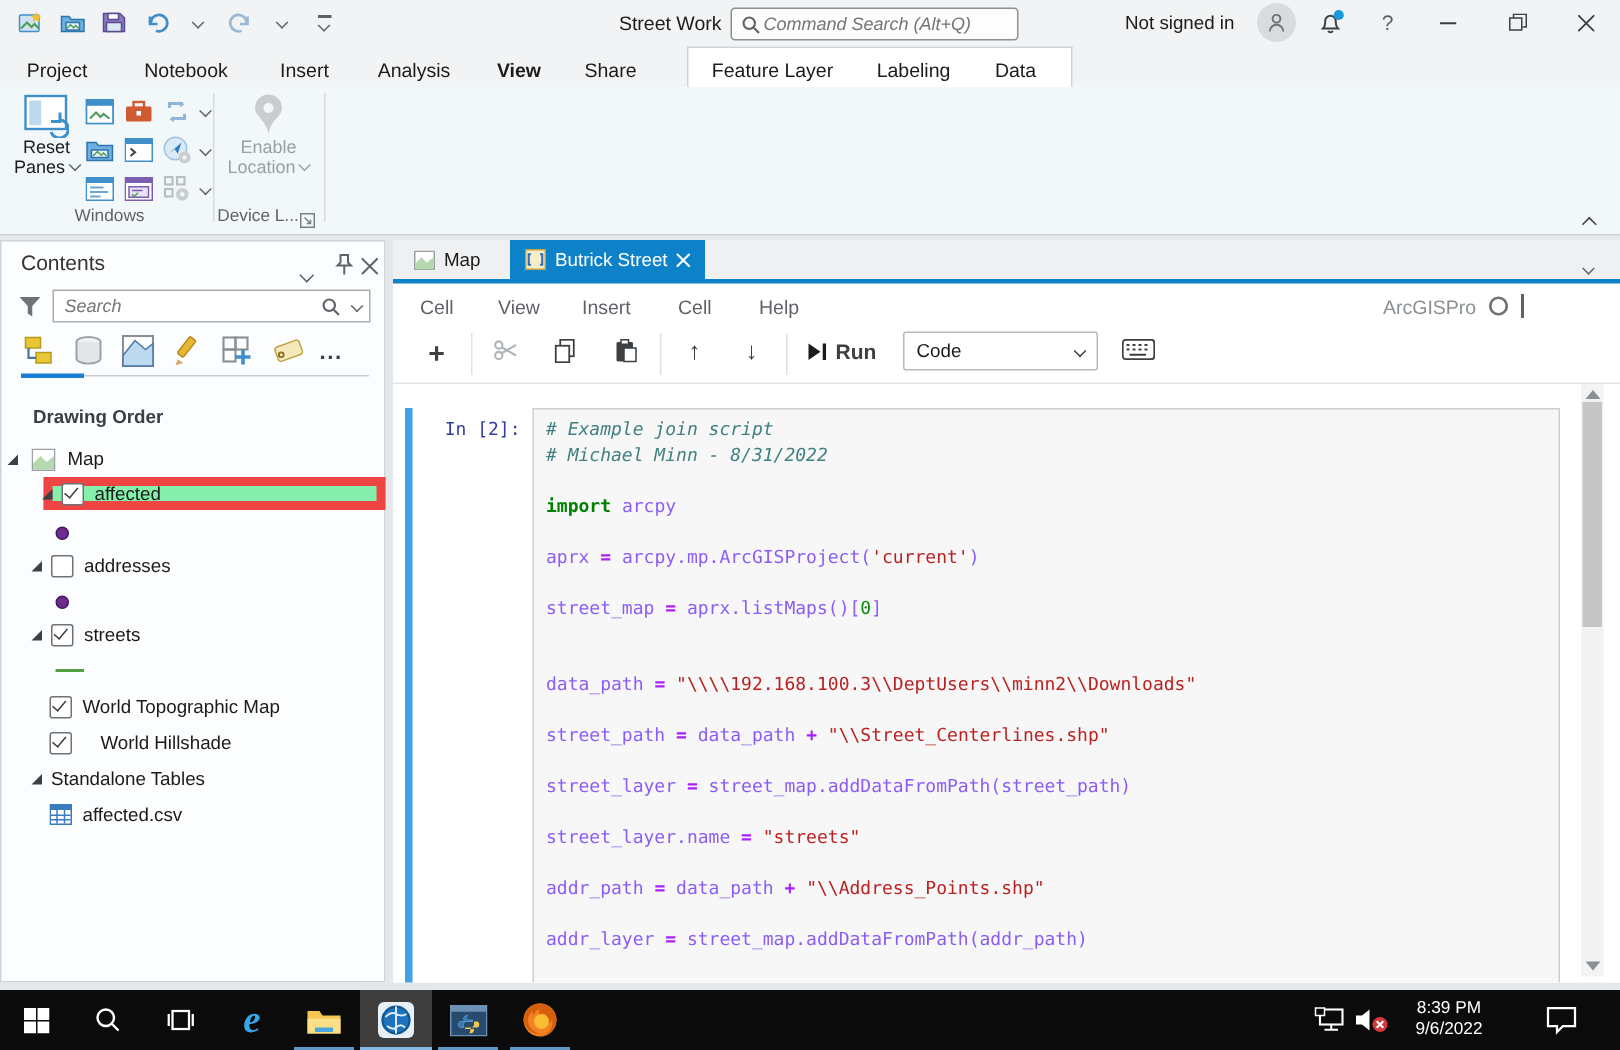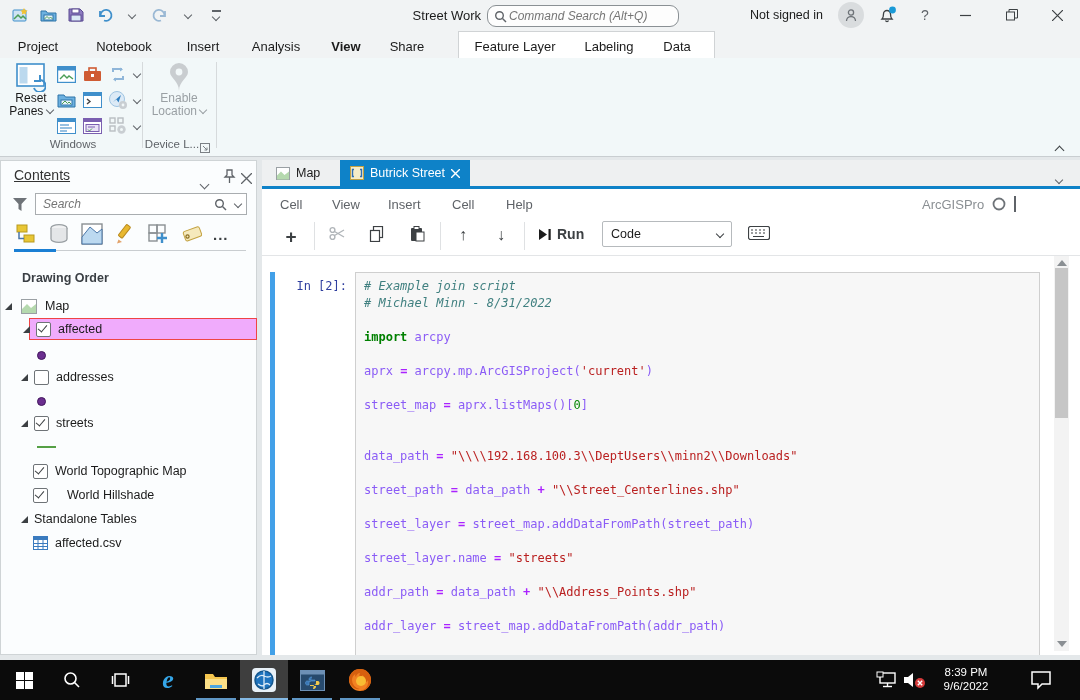--- a/index.html
+++ b/index.html
@@ -6,21 +6,21 @@
   #app{position:relative;width:1080px;height:700px;background:#e4e8ea;overflow:hidden;
        font-family:"Liberation Sans",sans-serif;color:#1b1b1b;-webkit-font-smoothing:antialiased;}
   .abs{position:absolute;}
   .row{display:flex;align-items:center;}
   
   #titlebar{position:absolute;left:0;top:0;width:1080px;height:30px;background:#f1f3f4;}
   .qat-btn{width:24px;height:22px;display:flex;align-items:center;justify-content:center;}
   .chev{display:inline-block;width:6px;height:6px;border-right:1.6px solid #5f6368;border-bottom:1.6px solid #5f6368;transform:rotate(45deg);}
   .chev.sm{width:5px;height:5px;}
   .chev.up{transform:rotate(225deg);}
-  #cmdsearch{position:absolute;left:487px;top:5px;width:178px;height:20px;border:1px solid #8a9094;border-radius:9px;background:#fdfdfd;display:flex;align-items:center;padding:0 6px;}
+  #cmdsearch{position:absolute;left:487px;top:5px;width:178px;height:20px;border:1px solid #8a9094;border-radius:3px;background:#fdfdfd;display:flex;align-items:center;padding:0 6px;}
   #cmdsearch input{border:none;outline:none;background:transparent;font-style:italic;color:#8a8f93;font-size:12px;width:150px;font-family:"Liberation Sans",sans-serif;}
   .title-text{font-size:13px;color:#1b1b1b;}
   .winbtn{width:34px;height:28px;display:flex;align-items:center;justify-content:center;color:#3c4043;}
   
   #ribbontabs{position:absolute;left:0;top:30px;width:1080px;height:28px;background:#f1f3f4;}
   .rtab{position:absolute;top:4px;height:24px;font-size:13px;color:#1b1b1b;display:flex;align-items:center;justify-content:center;}
   .rtab.active{font-weight:700;border-bottom:3px solid #1a7fd4;}
   #ctxbox{position:absolute;left:458px;top:1px;width:255px;height:27px;background:#fff;border:1px solid #d0d3d5;border-bottom:none;}
   
   #ribbon{position:absolute;left:0;top:58px;width:1080px;height:98px;background:#f2f8f9;border-bottom:1px solid #c9ced1;}
@@ -34,21 +34,21 @@
   #contents{position:absolute;left:0;top:160px;width:257px;height:495px;background:#fbfdfe;border:1px solid #cfd4d6;box-sizing:border-box;}
   #nbpane{position:absolute;left:262px;top:160px;width:818px;height:495px;background:#fff;}
   #csearch{position:absolute;left:34px;top:32px;width:212px;height:22px;border:1px solid #a9adb0;background:#fff;display:flex;align-items:center;box-sizing:border-box;padding:0 5px;}
   #csearch input{border:none;outline:none;flex:1;font-style:italic;color:#8a8f93;font-size:12px;background:transparent;font-family:"Liberation Sans",sans-serif;}
   .viewicons{position:absolute;left:14px;top:62px;display:flex;gap:11px;align-items:center;}
   .vic{width:22px;height:22px;display:flex;align-items:center;justify-content:center;}
   .tri{width:0;height:0;border-style:solid;border-width:0 0 7px 7px;border-color:transparent transparent #3c4043 transparent;}
   .cb{width:13px;height:13px;background:#fff;border:1px solid #6e7377;border-radius:2px;position:relative;flex:none;}
   .cb.checked::after{content:'';position:absolute;left:3px;top:0px;width:4px;height:8px;border:solid #3c4043;border-width:0 1.8px 1.8px 0;transform:rotate(40deg);}
   .trow{position:absolute;display:flex;align-items:center;font-size:12.5px;color:#1b1b1b;height:20px;}
-  .sel{background:#f0abfc;border:1px solid #ef4444;box-sizing:border-box;}
+  .sel{background:#86efac;border:6px solid #ef4444;box-sizing:border-box;}
   .dot{width:7px;height:7px;border-radius:50%;background:#6b2e8f;border:1px solid #43175e;}
   
   #nbtabs{position:absolute;left:0;top:0;width:818px;height:26px;background:#eef0f1;}
   .nbtab{position:absolute;top:0;height:26px;display:flex;align-items:center;gap:6px;font-size:12.5px;padding:0 10px;}
   .nbtab.active{background:#0e82c8;color:#fff;}
   #nbblueline{position:absolute;left:0;top:26px;width:818px;height:3px;background:#0e82c8;}
   .nbmenu{position:absolute;top:37px;font-size:13px;color:#5f6368;}
   .tbtn{position:absolute;top:66px;display:flex;align-items:center;justify-content:center;color:#3c4043;}
   .tsep{position:absolute;top:62px;width:1px;height:28px;background:#dfe1e3;}
   #celltype{position:absolute;left:340px;top:61px;width:130px;height:26px;border:1px solid #b6babd;border-radius:2px;background:#fff;display:flex;align-items:center;justify-content:space-between;padding:0 8px;font-size:12.5px;color:#1b1b1b;box-sizing:border-box;}
@@ -295,21 +295,21 @@
     <div class="abs" style="left:200px;top:81px;"><svg width="10" height="10">
           <rect x="0.5" y="0.5" width="9" height="9" fill="none" stroke="#7b8085"></rect>
           <path d="M3 3 l4 4 M7 4.5 V7 H4.5" stroke="#7b8085" fill="none"></path>
         </svg></div>
     <div class="vsep" style="left:216px;"></div>
 
     <div class="abs" style="left:1056px;top:82px;"><span class="chev up" style="border-color:#3c4043;"></span></div>
   </div>
 
   <div id="contents">
-    <div class="abs" style="left:13px;top:6px;font-size:14px;color:#333;text-decoration:underline;">Contents</div>
+    <div class="abs" style="left:13px;top:6px;font-size:14px;color:#333;">Contents</div>
     <div class="abs" style="left:200px;top:13px;"><span class="chev" style="border-color:#5f6368;"></span></div>
     <div class="abs" style="left:222px;top:8px;"><svg width="13" height="15">
           <path d="M4 1 h5 v5 l2 2 H2 l2-2z" fill="none" stroke="#5f6368" stroke-width="1.3"></path>
           <line x1="6.5" y1="8" x2="6.5" y2="14" stroke="#5f6368" stroke-width="1.3"></line>
         </svg></div>
     <div class="abs" style="left:240px;top:9px;"><svg width="11" height="11">
           <path d="M0 0 L11 11 M11 0 L0 11" stroke="#5f6368" stroke-width="1.3"></path>
         </svg></div>
 
     <div class="abs" style="left:11px;top:36px;"><svg width="16" height="15">

